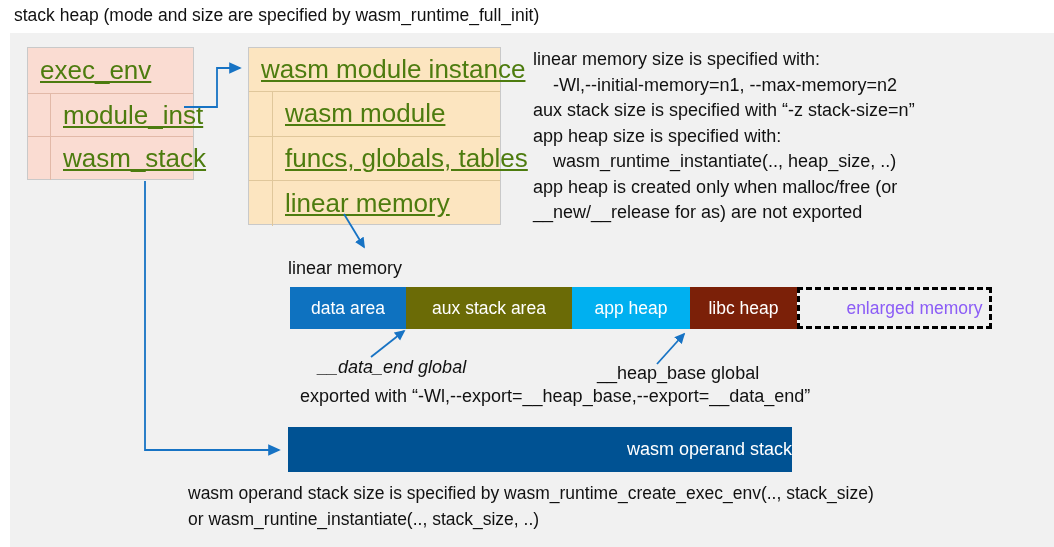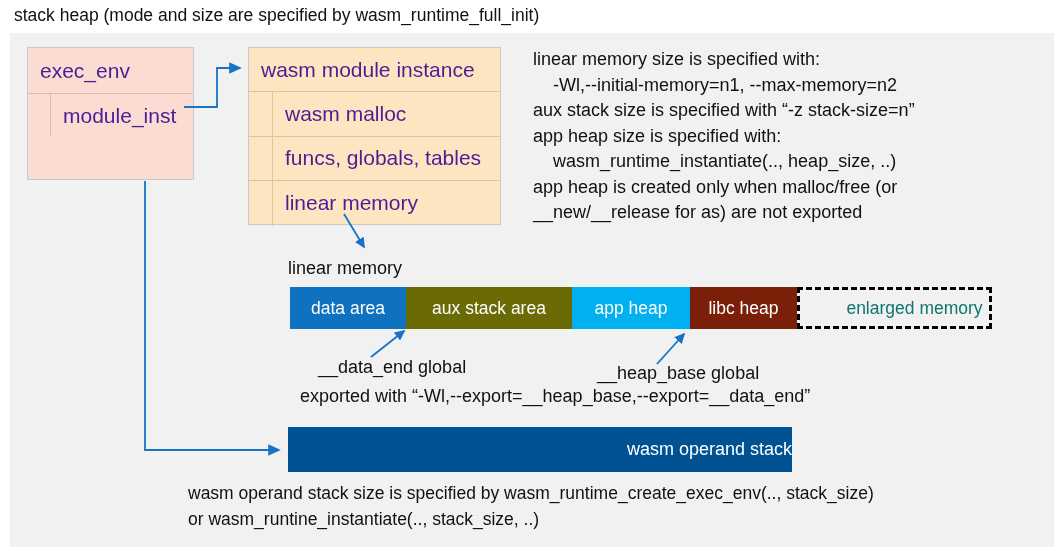--- a/index.html
+++ b/index.html
@@ -44,23 +44,24 @@
     box-sizing: border-box;
   }
   .struct-row {
     box-sizing: border-box;
     display: flex;
     align-items: center;
     border-bottom: 1px solid #d8cfc2;
   }
   .struct-row:last-child { border-bottom: none; }
   .row-label {
-    font-size: 21px;
-    color: #4c1d95;
-    white-space: nowrap;
+    font-size: 26px;
+    color: #4d7c0f;
+    white-space: nowrap;
+    text-decoration: underline;
   }
   .indent-col {
     height: 100%;
     box-sizing: border-box;
     border-right: 1px solid #d8cfc2;
     flex: 0 0 auto;
   }
   .row-body {
     flex: 1 1 auto;
     height: 100%;
@@ -143,21 +144,21 @@
     border: 3px dashed #000000;
   }
 
   
   .anno {
     position: absolute;
     font-size: 18px;
     color: #111;
     white-space: nowrap;
   }
-  #anno-data-end  { left: 318px; top: 357px; }
+  #anno-data-end  { left: 318px; top: 357px; font-style: italic; }
   #anno-heap-base { left: 597px; top: 363px; }
   #anno-exported  { left: 300px; top: 386px; }
 
   
   #operand-stack {
     position: absolute;
     left: 288px;
     top: 427px;
     width: 504px;
     height: 45px;
@@ -202,30 +203,36 @@
   <div class="struct" id="exec-env">
     <div class="struct-row hdr">
       <span class="row-label">exec_env</span>
     </div>
     <div class="struct-row sub">
       <div class="indent-col"></div>
       <div class="row-body">
         <span class="row-label">module_inst</span>
       </div>
     </div>
+    <div class="struct-row sub">
+      <div class="indent-col"></div>
+      <div class="row-body">
+        <span class="row-label">wasm_stack</span>
+      </div>
+    </div>
   </div>
 
   <div class="struct" id="module-inst-box">
     <div class="struct-row hdr">
       <span class="row-label">wasm module instance</span>
     </div>
     <div class="struct-row sub">
       <div class="indent-col"></div>
       <div class="row-body">
-        <span class="row-label">wasm malloc</span>
+        <span class="row-label">wasm module</span>
       </div>
     </div>
     <div class="struct-row sub">
       <div class="indent-col"></div>
       <div class="row-body">
         <span class="row-label">funcs, globals, tables</span>
       </div>
     </div>
     <div class="struct-row sub">
       <div class="indent-col"></div>
@@ -251,21 +258,21 @@
       </div>
       <div class="mem-seg" style="width: 166px; background: rgb(107, 107, 6); color: rgb(255, 255, 255);">
         <span>aux stack area</span>
       </div>
       <div class="mem-seg" style="width: 118px; background: rgb(0, 176, 240); color: rgb(255, 255, 255);">
         <span>app heap</span>
       </div>
       <div class="mem-seg" style="width: 107px; background: rgb(123, 32, 8); color: rgb(255, 255, 255);">
         <span>libc heap</span>
       </div>
-      <div class="mem-seg dashed" style="width: 195px; background: rgb(241, 241, 241); color: #0f766e; padding-left: 40px;">
+      <div class="mem-seg dashed" style="width: 195px; background: rgb(241, 241, 241); color: #8b5cf6; padding-left: 40px;">
         <span>enlarged memory</span>
       </div>
     </div>
 
   <div class="anno" id="anno-data-end">__data_end global</div>
   <div class="anno" id="anno-heap-base">__heap_base global</div>
   <div class="anno" id="anno-exported">exported with “-Wl,--export=__heap_base,--export=__data_end”</div>
 
   <div id="operand-stack">
     <span>wasm operand stack</span>

